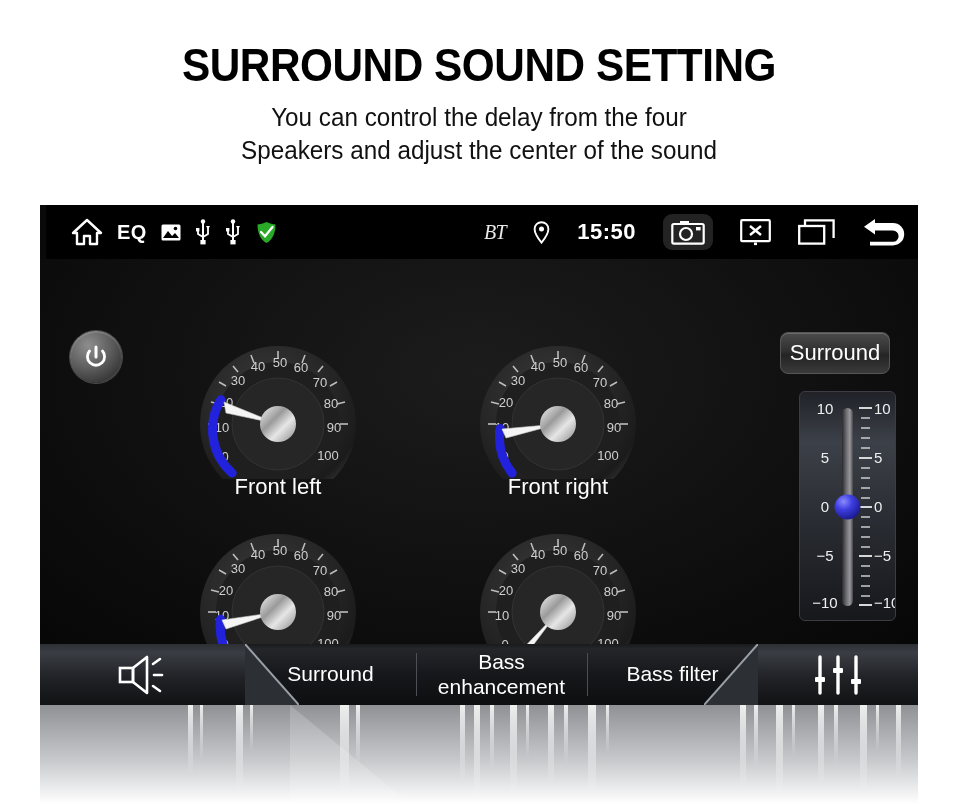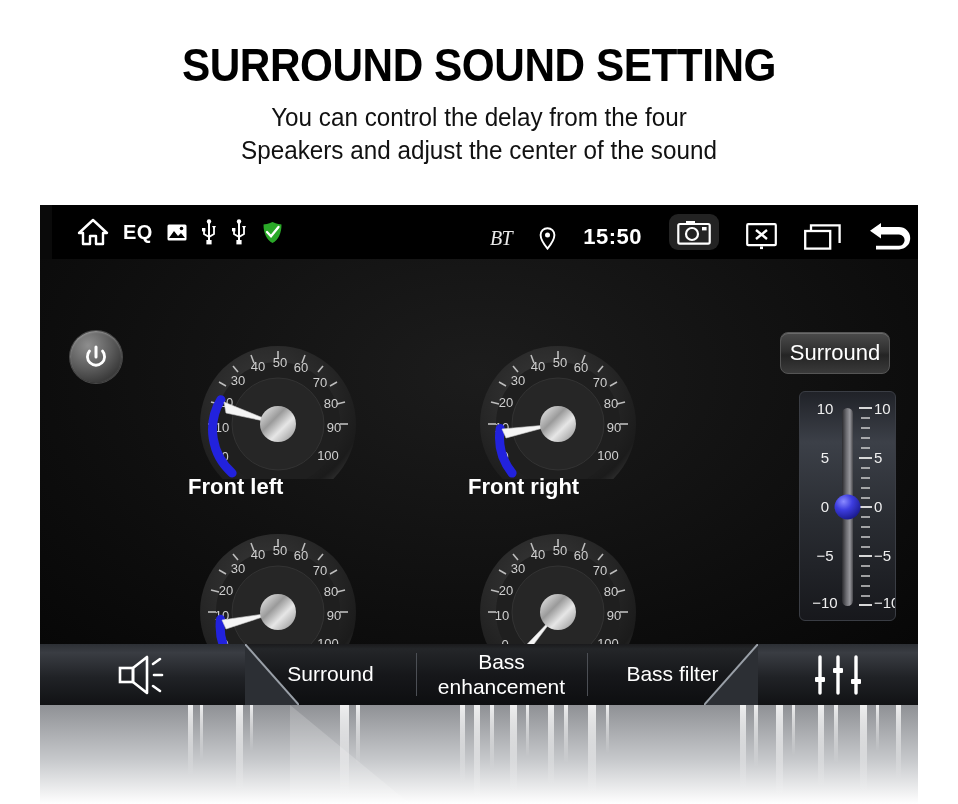--- a/index.html
+++ b/index.html
@@ -29,26 +29,26 @@
   
   .device {
     position: absolute; left: 40px; top: 205px;
     width: 878px; height: 500px;
     background: #0a0a0a;
     overflow: hidden;
   }
 
   
   .statusbar {
-    position: absolute; left: 12px; top: 0; width: 100%; height: 54px;
+    position: absolute; left: 6px; top: 0; width: 100%; height: 54px;
     background: #000;
     display: flex; align-items: center;
   }
   .sb-left { display: flex; align-items: center; gap: 14px; padding-left: 25px; }
-  .sb-right { margin-left: auto; display: flex; align-items: flex-end; gap: 27px; padding-right: 18px; }
+  .sb-right { margin-left: auto; display: flex; align-items: center; gap: 27px; padding-right: 18px; }
   .sb-icon { display: flex; align-items: center; justify-content: center; }
   .eq-text { color: #fff; font-size: 20px; font-weight: 600; letter-spacing: 0.5px; }
   .bt-text {
     color: #e8e8e8; font-size: 20px; font-style: italic;
     font-family: "Liberation Serif", serif; letter-spacing: -0.5px;
   }
   .clock { color: #fff; font-size: 22px; font-weight: 700; letter-spacing: 0.5px; }
   .cam-btn {
     background: #232323; border-radius: 9px; padding: 5px 8px;
     display: flex; align-items: center; justify-content: center;
@@ -76,21 +76,21 @@
     color: #fff; font-size: 22px;
     display: flex; align-items: center; justify-content: center;
     box-shadow: inset 0 1px 0 rgba(255,255,255,0.18);
   }
 
   
   .gauge { position: absolute; width: 180px; height: 165px; }
   .gauge svg { display: block; }
   .gauge-label {
     position: absolute; left: 0; width: 180px; top: 135px;
-    color: #fff; font-size: 22px; font-weight: bold;
+    text-align: center; color: #fff; font-size: 22px;
   }
   #g-fl { left: 148px; top: 80px; }
   #g-fr { left: 428px; top: 80px; }
   #g-rl { left: 148px; top: 268px; }
   #g-rr { left: 428px; top: 268px; }
 
   .surround-space {
     position: absolute; left: 298px; top: 398px;
     color: #fff; font-size: 23px;
   }

